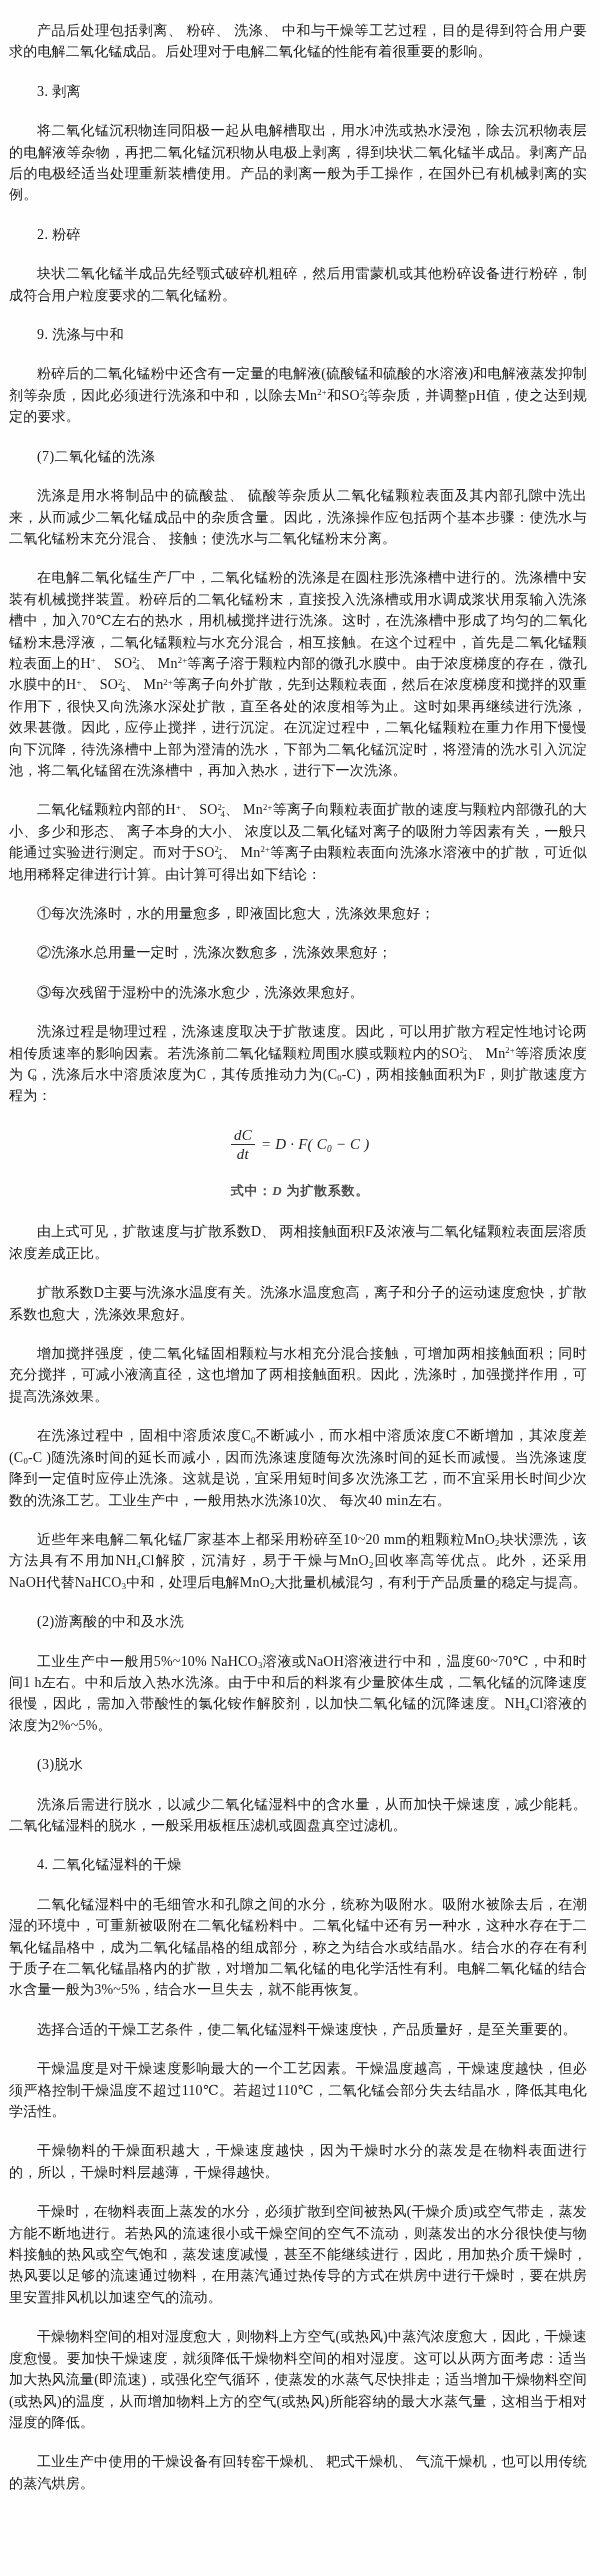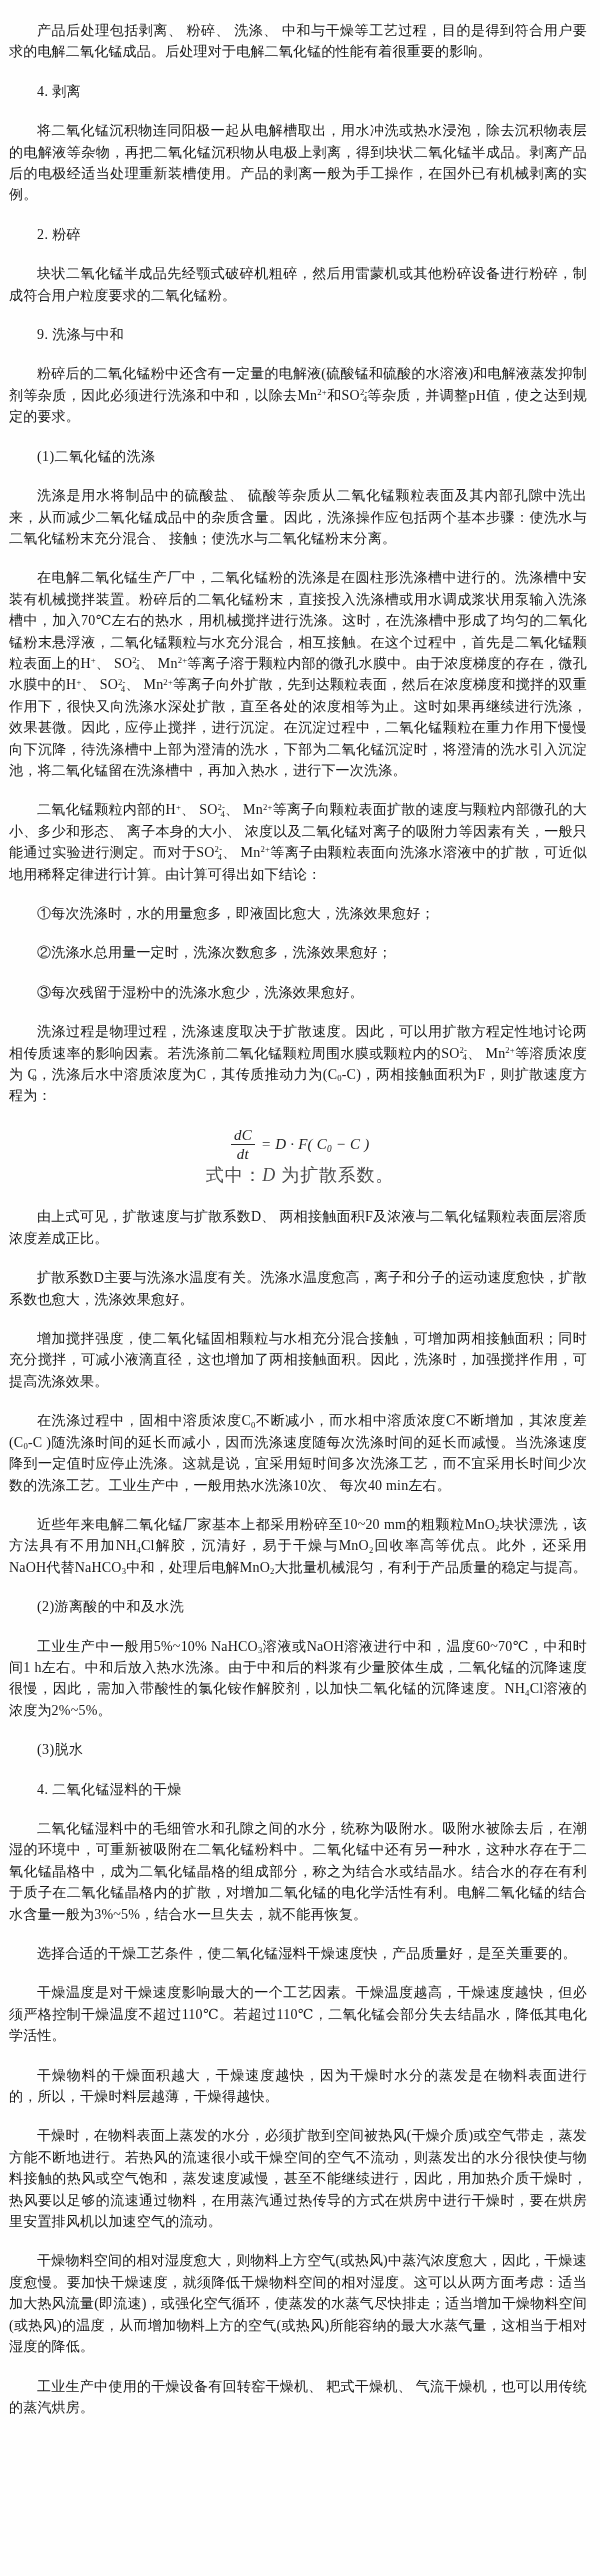--- a/index.html
+++ b/index.html
@@ -55,40 +55,41 @@
     flex-direction: column;
     align-items: center;
     line-height: 1.12;
   }
   .frac .num {
     border-bottom: 1.3px solid #2a2a2a;
     padding: 0 3.3px 0.8px 3.3px;
   }
   .frac .den { padding-top: 0.8px; }
   .formula-note {
-    margin-top: 2px;
-    font-size: 18px;
+    margin-top: 17px;
+    font-size: 13px;
     color: #4e4e4e;
     letter-spacing: 0.8px;
+    font-weight: bold;
   }
   .formula-note i, .formula-eq i { font-style: italic; }
 </style>
 </head>
 <body>
 
 <div class="page">
   <div>
       <p class="para">产品后处理包括剥离、 粉碎、 洗涤、 中和与干燥等工艺过程，目的是得到符合用户要求的电解二氧化锰成品。后处理对于电解二氧化锰的性能有着很重要的影响。</p>
-      <p class="heading">4. 剥离</p>
+      <p class="heading">3. 剥离</p>
       <p class="para">将二氧化锰沉积物连同阳极一起从电解槽取出，用水冲洗或热水浸泡，除去沉积物表层的电解液等杂物，再把二氧化锰沉积物从电极上剥离，得到块状二氧化锰半成品。剥离产品后的电极经适当处理重新装槽使用。产品的剥离一般为手工操作，在国外已有机械剥离的实例。</p>
       <p class="heading">2. 粉碎</p>
       <p class="para">块状二氧化锰半成品先经颚式破碎机粗碎，然后用雷蒙机或其他粉碎设备进行粉碎，制成符合用户粒度要求的二氧化锰粉。</p>
       <p class="heading">9. 洗涤与中和</p>
       <p class="para">粉碎后的二氧化锰粉中还含有一定量的电解液(硫酸锰和硫酸的水溶液)和电解液蒸发抑制剂等杂质，因此必须进行洗涤和中和，以除去Mn<sup>2+</sup>和SO<sup>2-</sup><sub>4</sub>等杂质，并调整pH值，使之达到规定的要求。</p>
-      <p class="heading">(1)二氧化锰的洗涤</p>
+      <p class="heading">(7)二氧化锰的洗涤</p>
       <p class="para">洗涤是用水将制品中的硫酸盐、 硫酸等杂质从二氧化锰颗粒表面及其内部孔隙中洗出来，从而减少二氧化锰成品中的杂质含量。因此，洗涤操作应包括两个基本步骤：使洗水与二氧化锰粉末充分混合、 接触；使洗水与二氧化锰粉末分离。</p>
       <p class="para">在电解二氧化锰生产厂中，二氧化锰粉的洗涤是在圆柱形洗涤槽中进行的。洗涤槽中安装有机械搅拌装置。粉碎后的二氧化锰粉末，直接投入洗涤槽或用水调成浆状用泵输入洗涤槽中，加入70℃左右的热水，用机械搅拌进行洗涤。这时，在洗涤槽中形成了均匀的二氧化锰粉末悬浮液，二氧化锰颗粒与水充分混合，相互接触。在这个过程中，首先是二氧化锰颗粒表面上的H<sup>+</sup>、 SO<sup>2-</sup><sub>4</sub>、 Mn<sup>2+</sup>等离子溶于颗粒内部的微孔水膜中。由于浓度梯度的存在，微孔水膜中的H<sup>+</sup>、 SO<sup>2-</sup><sub>4</sub>、 Mn<sup>2+</sup>等离子向外扩散，先到达颗粒表面，然后在浓度梯度和搅拌的双重作用下，很快又向洗涤水深处扩散，直至各处的浓度相等为止。这时如果再继续进行洗涤，效果甚微。因此，应停止搅拌，进行沉淀。在沉淀过程中，二氧化锰颗粒在重力作用下慢慢向下沉降，待洗涤槽中上部为澄清的洗水，下部为二氧化锰沉淀时，将澄清的洗水引入沉淀池，将二氧化锰留在洗涤槽中，再加入热水，进行下一次洗涤。</p>
       <p class="para">二氧化锰颗粒内部的H<sup>+</sup>、 SO<sup>2-</sup><sub>4</sub>、 Mn<sup>2+</sup>等离子向颗粒表面扩散的速度与颗粒内部微孔的大小、多少和形态、 离子本身的大小、 浓度以及二氧化锰对离子的吸附力等因素有关，一般只能通过实验进行测定。而对于SO<sup>2-</sup><sub>4</sub>、 Mn<sup>2+</sup>等离子由颗粒表面向洗涤水溶液中的扩散，可近似地用稀释定律进行计算。由计算可得出如下结论：</p>
       <p class="para">①每次洗涤时，水的用量愈多，即液固比愈大，洗涤效果愈好；</p>
       <p class="para">②洗涤水总用量一定时，洗涤次数愈多，洗涤效果愈好；</p>
       <p class="para">③每次残留于湿粉中的洗涤水愈少，洗涤效果愈好。</p>
       <p class="para">洗涤过程是物理过程，洗涤速度取决于扩散速度。因此，可以用扩散方程定性地讨论两相传质速率的影响因素。若洗涤前二氧化锰颗粒周围水膜或颗粒内的SO<sup>2-</sup><sub>4</sub>、 Mn<sup>2+</sup>等溶质浓度为 C<sub>0</sub>，洗涤后水中溶质浓度为C，其传质推动力为(C<sub>0</sub>-C)，两相接触面积为F，则扩散速度方程为：</p>
       <div class="formula"><div class="formula-eq">
           <span class="frac">
             <span class="num">dC</span>
@@ -97,20 +98,21 @@
           <span>= <i>D</i> · <i>F</i>( <i>C</i><sub>0</sub> − <i>C</i> )</span>
         </div><div class="formula-note">式中：<i>D</i> 为扩散系数。</div></div>
       <p class="para">由上式可见，扩散速度与扩散系数D、 两相接触面积F及浓液与二氧化锰颗粒表面层溶质浓度差成正比。</p>
       <p class="para">扩散系数D主要与洗涤水温度有关。洗涤水温度愈高，离子和分子的运动速度愈快，扩散系数也愈大，洗涤效果愈好。</p>
       <p class="para">增加搅拌强度，使二氧化锰固相颗粒与水相充分混合接触，可增加两相接触面积；同时充分搅拌，可减小液滴直径，这也增加了两相接触面积。因此，洗涤时，加强搅拌作用，可提高洗涤效果。</p>
       <p class="para">在洗涤过程中，固相中溶质浓度C<sub>0</sub>不断减小，而水相中溶质浓度C不断增加，其浓度差(C<sub>0</sub>-C )随洗涤时间的延长而减小，因而洗涤速度随每次洗涤时间的延长而减慢。当洗涤速度降到一定值时应停止洗涤。这就是说，宜采用短时间多次洗涤工艺，而不宜采用长时间少次数的洗涤工艺。工业生产中，一般用热水洗涤10次、 每次40 min左右。</p>
       <p class="para">近些年来电解二氧化锰厂家基本上都采用粉碎至10~20 mm的粗颗粒MnO<sub>2</sub>块状漂洗，该方法具有不用加NH<sub>4</sub>Cl解胶，沉清好，易于干燥与MnO<sub>2</sub>回收率高等优点。此外，还采用NaOH代替NaHCO<sub>3</sub>中和，处理后电解MnO<sub>2</sub>大批量机械混匀，有利于产品质量的稳定与提高。</p>
       <p class="heading">(2)游离酸的中和及水洗</p>
       <p class="para">工业生产中一般用5%~10% NaHCO<sub>3</sub>溶液或NaOH溶液进行中和，温度60~70℃，中和时间1 h左右。中和后放入热水洗涤。由于中和后的料浆有少量胶体生成，二氧化锰的沉降速度很慢，因此，需加入带酸性的氯化铵作解胶剂，以加快二氧化锰的沉降速度。NH<sub>4</sub>Cl溶液的浓度为2%~5%。</p>
       <p class="heading">(3)脱水</p>
+      <p class="para">洗涤后需进行脱水，以减少二氧化锰湿料中的含水量，从而加快干燥速度，减少能耗。二氧化锰湿料的脱水，一般采用板框压滤机或圆盘真空过滤机。</p>
       <p class="heading">4. 二氧化锰湿料的干燥</p>
       <p class="para">二氧化锰湿料中的毛细管水和孔隙之间的水分，统称为吸附水。吸附水被除去后，在潮湿的环境中，可重新被吸附在二氧化锰粉料中。二氧化锰中还有另一种水，这种水存在于二氧化锰晶格中，成为二氧化锰晶格的组成部分，称之为结合水或结晶水。结合水的存在有利于质子在二氧化锰晶格内的扩散，对增加二氧化锰的电化学活性有利。电解二氧化锰的结合水含量一般为3%~5%，结合水一旦失去，就不能再恢复。</p>
       <p class="para">选择合适的干燥工艺条件，使二氧化锰湿料干燥速度快，产品质量好，是至关重要的。</p>
       <p class="para">干燥温度是对干燥速度影响最大的一个工艺因素。干燥温度越高，干燥速度越快，但必须严格控制干燥温度不超过110℃。若超过110℃，二氧化锰会部分失去结晶水，降低其电化学活性。</p>
       <p class="para">干燥物料的干燥面积越大，干燥速度越快，因为干燥时水分的蒸发是在物料表面进行的，所以，干燥时料层越薄，干燥得越快。</p>
       <p class="para">干燥时，在物料表面上蒸发的水分，必须扩散到空间被热风(干燥介质)或空气带走，蒸发方能不断地进行。若热风的流速很小或干燥空间的空气不流动，则蒸发出的水分很快使与物料接触的热风或空气饱和，蒸发速度减慢，甚至不能继续进行，因此，用加热介质干燥时，热风要以足够的流速通过物料，在用蒸汽通过热传导的方式在烘房中进行干燥时，要在烘房里安置排风机以加速空气的流动。</p>
       <p class="para">干燥物料空间的相对湿度愈大，则物料上方空气(或热风)中蒸汽浓度愈大，因此，干燥速度愈慢。要加快干燥速度，就须降低干燥物料空间的相对湿度。这可以从两方面考虑：适当加大热风流量(即流速)，或强化空气循环，使蒸发的水蒸气尽快排走；适当增加干燥物料空间(或热风)的温度，从而增加物料上方的空气(或热风)所能容纳的最大水蒸气量，这相当于相对湿度的降低。</p>
       <p class="para">工业生产中使用的干燥设备有回转窑干燥机、 耙式干燥机、 气流干燥机，也可以用传统的蒸汽烘房。</p>
     </div>
 </div>

